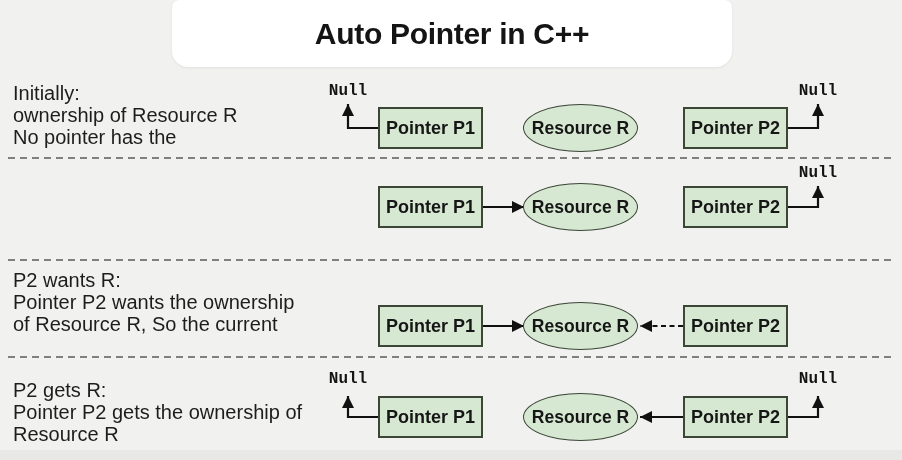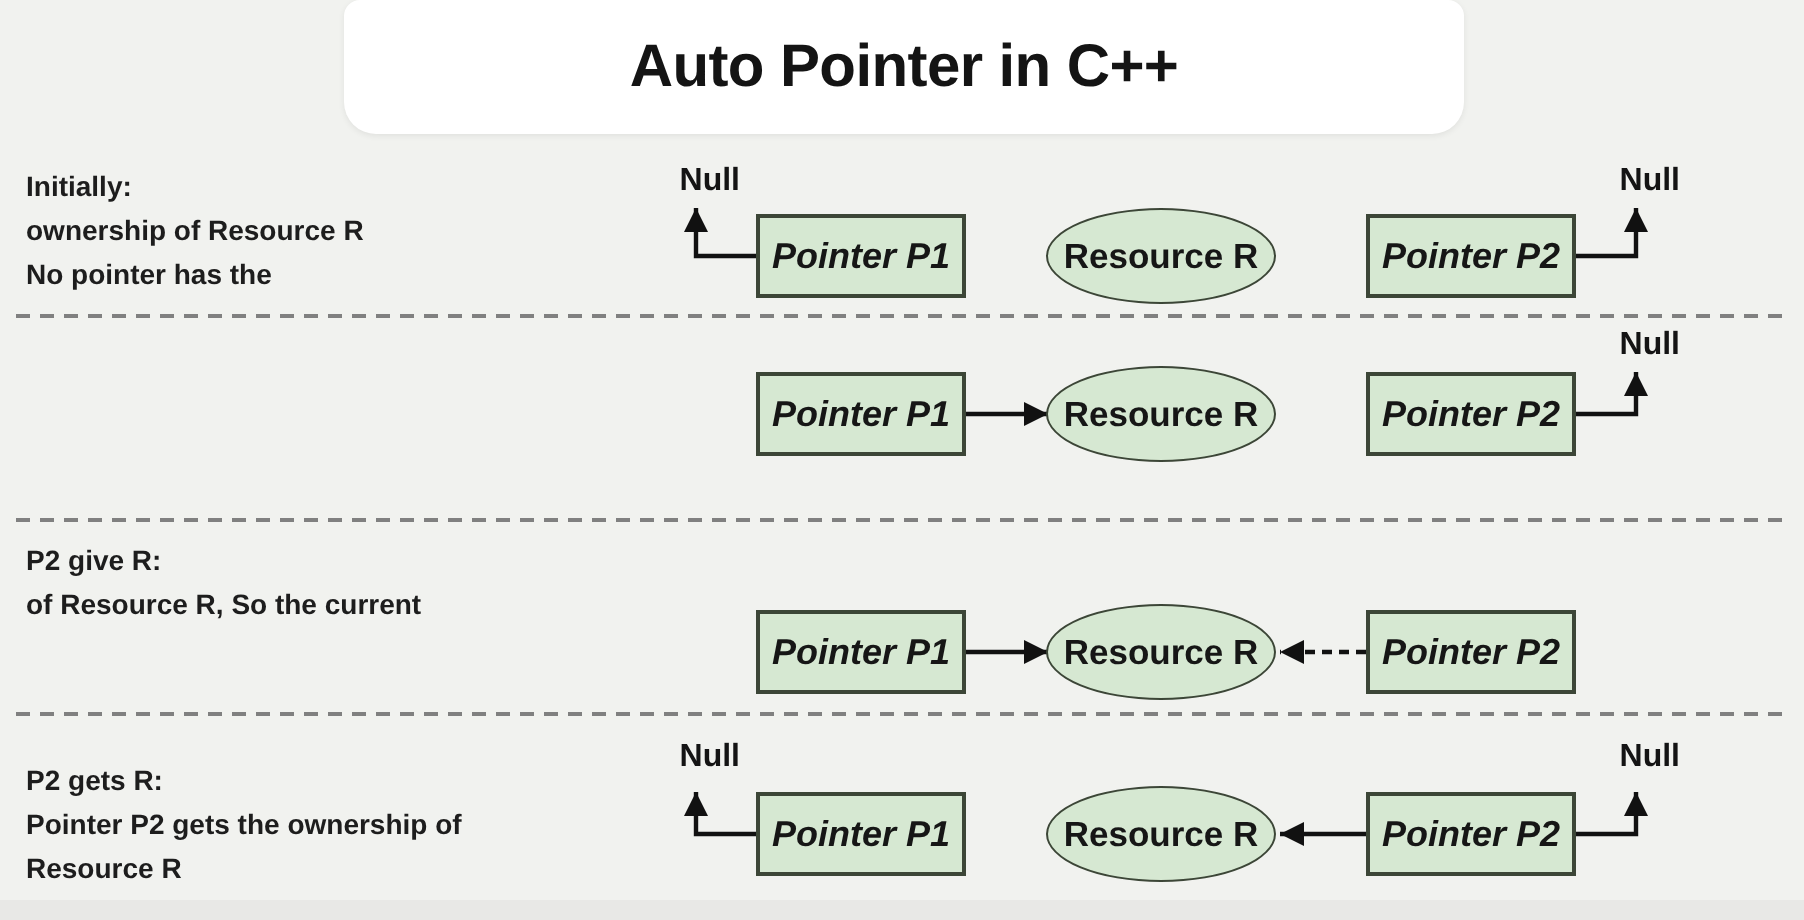--- a/index.html
+++ b/index.html
@@ -35,60 +35,60 @@
   .title-card h1 {
     font-size: 30px;
     font-weight: 700;
     color: #141414;
     letter-spacing: -0.3px;
   }
   .step-text {
     position: absolute;
     left: 13px;
     color: var(--text);
-    font-size: 14px;
-    font-weight: 700;
+    font-size: 20px;
+    font-weight: 400;
     line-height: 22px;
     white-space: nowrap;
   }
   .shape-box {
     position: absolute;
     width: 105px;
     height: 42px;
     background: var(--shape_fill);
     border: 2px solid var(--shape_border);
     display: flex;
     align-items: center;
     justify-content: center;
     font-size: 18px;
     font-weight: 700;
     color: #161616;
-    font-style: italic;
   }
   .shape-ellipse {
     position: absolute;
     width: 115px;
     height: 48px;
     background: var(--shape_fill);
     border: 1.8px solid var(--shape_border);
     border-radius: 50%;
     display: flex;
     align-items: center;
     justify-content: center;
     font-size: 17.5px;
     font-weight: 700;
     color: #161616;
   }
   .null-label {
     position: absolute;
     width: 44px;
-    text-align: right;
+    text-align: center;
     font-size: 16px;
     font-weight: 700;
     color: #141414;
+    font-family: Liberation Mono, monospace;
   }
   svg.arrow-layer {
     position: absolute;
     left: 0; top: 0;
     width: 902px; height: 460px;
     pointer-events: none;
   }
   .arrow {
     stroke: var(--ink);
     stroke-width: 2.2;
@@ -146,21 +146,22 @@
   </div>
 
   <div class="step-text" style="top:82px">
     <div>Initially:</div>
     <div>ownership of Resource R</div>
     <div>No pointer has the</div>
   </div>
 
 
   <div class="step-text" style="top:269px">
-    <div>P2 give R:</div>
+    <div>P2 wants R:</div>
+    <div>Pointer P2 wants the ownership</div>
     <div>of Resource R, So the current</div>
   </div>
 
   <div class="step-text" style="top:379px">
     <div>P2 gets R:</div>
     <div>Pointer P2 gets the ownership of</div>
     <div>Resource R</div>
   </div>
 
   <div class="null-label" style="left:326px; top:82px">Null</div>

